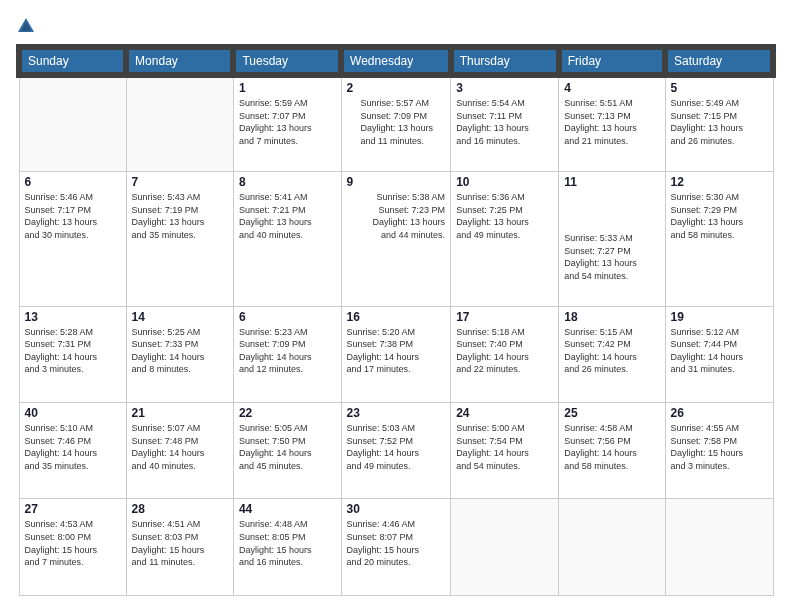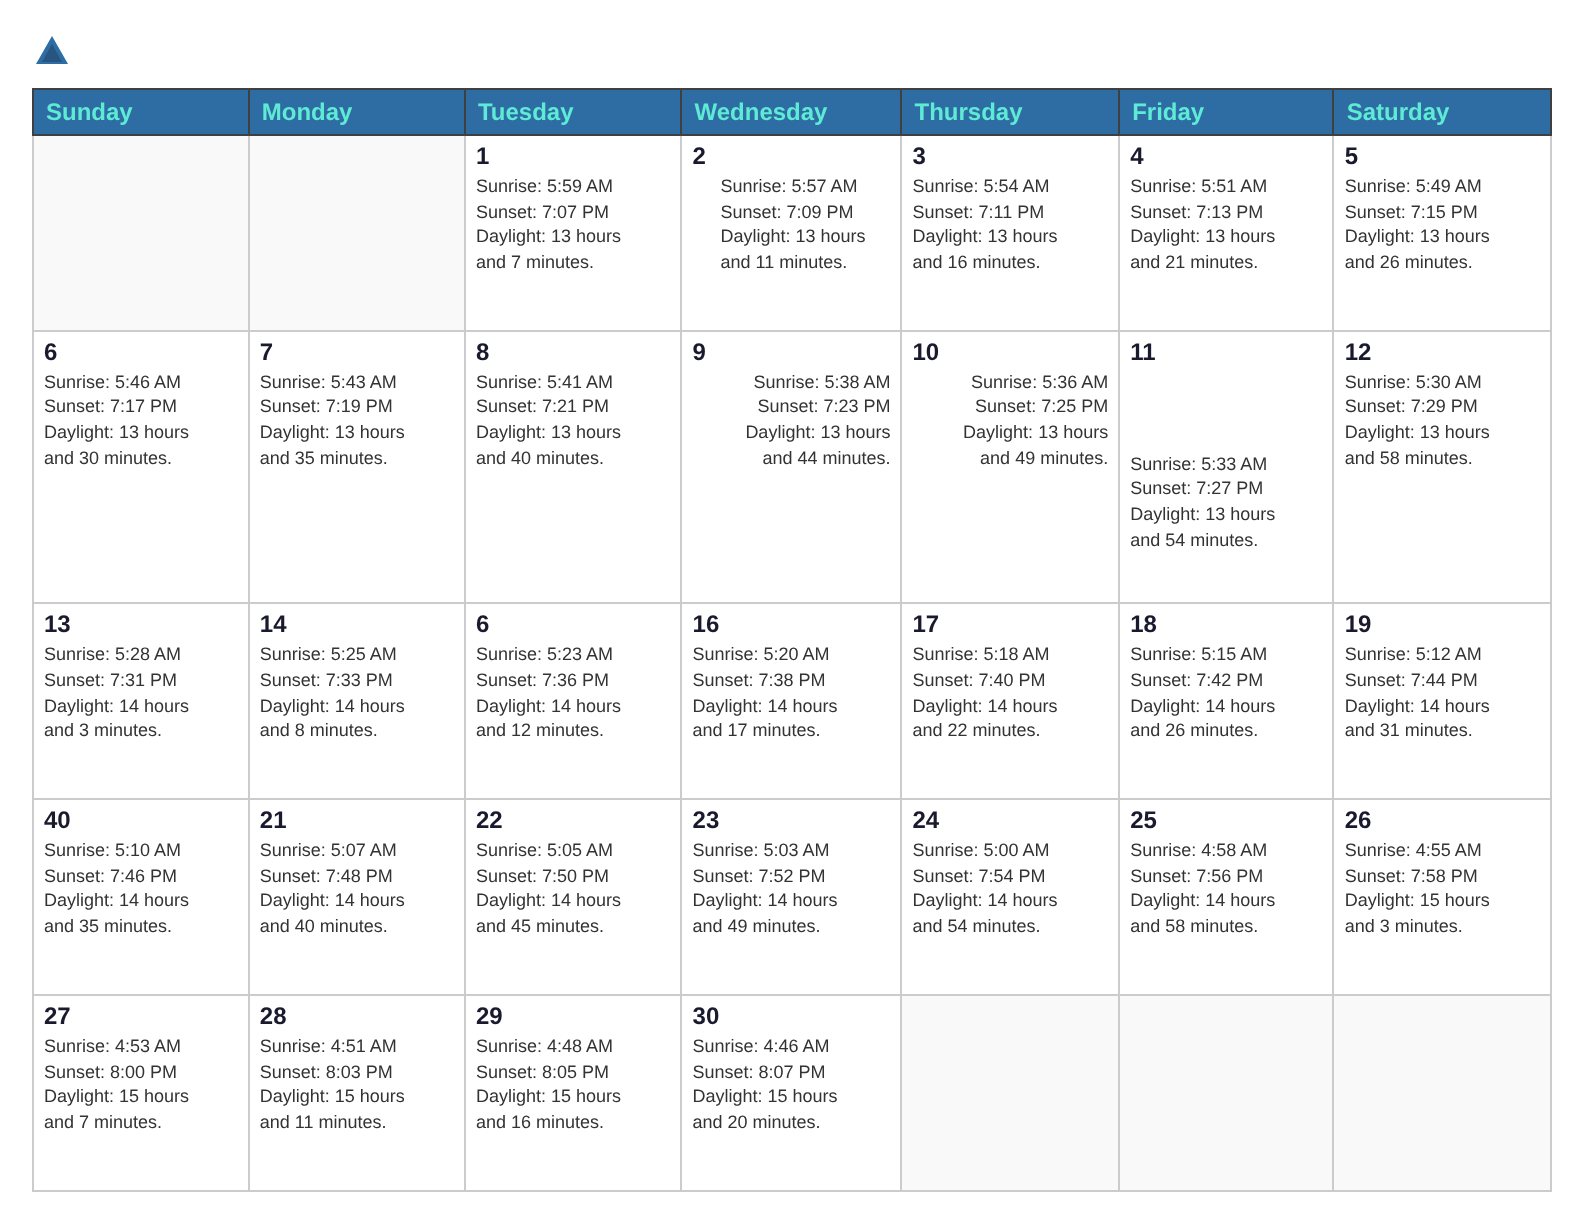--- a/index.html
+++ b/index.html
@@ -54,26 +54,26 @@
       font-size: 14px;
       color: #555;
     }
     .calendar {
       width: 100%;
       border-collapse: collapse;
       flex: 1;
     }
     .calendar th {
       background-color: #2e6da4;
-      color: #5eead4;
+      color: #ffffff;
       padding: 4px 6px;
       font-size: 12px;
-      font-weight: bold;
+      font-weight: normal;
       text-align: left;
-      border: 1px solid #404040;
+      border: 6px solid #404040;
     }
     .calendar td {
       border: 1px solid #ccc;
       vertical-align: top;
       padding: 3px 5px;
       width: 113px;
       height: 82px;
       font-size: 9.5px;
       color: #333;
       background: #fff;
@@ -190,21 +190,21 @@
           </td>
           <td>
             <span class="day-number">9</span>
             <div class="day-info" style="white-space: pre-line; text-align: right;">Sunrise: 5:38 AM
 Sunset: 7:23 PM
 Daylight: 13 hours
 and 44 minutes.</div>
           </td>
           <td>
             <span class="day-number">10</span>
-            <div class="day-info" style="white-space: pre-line; text-align: right;">Sunrise: 5:36 AM
+            <div class="day-info" style="white-space: pre-line;">Sunrise: 5:36 AM
 Sunset: 7:25 PM
 Daylight: 13 hours
 and 49 minutes.</div>
           </td>
           <td>
             <span class="day-number">11</span>
             <div class="day-info" style="white-space: pre-line; margin-top: 43px;">Sunrise: 5:33 AM
 Sunset: 7:27 PM
 Daylight: 13 hours
 and 54 minutes.</div>
@@ -228,21 +228,21 @@
           <td>
             <span class="day-number">14</span>
             <div class="day-info" style="white-space: pre-line;">Sunrise: 5:25 AM
 Sunset: 7:33 PM
 Daylight: 14 hours
 and 8 minutes.</div>
           </td>
           <td>
             <span class="day-number">6</span>
             <div class="day-info" style="white-space: pre-line;">Sunrise: 5:23 AM
-Sunset: 7:36 PM
+Sunset: 7:09 PM
 Daylight: 14 hours
 and 12 minutes.</div>
           </td>
           <td>
             <span class="day-number">16</span>
             <div class="day-info" style="white-space: pre-line;">Sunrise: 5:20 AM
 Sunset: 7:38 PM
 Daylight: 14 hours
 and 17 minutes.</div>
           </td>
@@ -328,21 +328,21 @@
 and 7 minutes.</div>
           </td>
           <td>
             <span class="day-number">28</span>
             <div class="day-info" style="white-space: pre-line;">Sunrise: 4:51 AM
 Sunset: 8:03 PM
 Daylight: 15 hours
 and 11 minutes.</div>
           </td>
           <td>
-            <span class="day-number">29</span>
+            <span class="day-number">44</span>
             <div class="day-info" style="white-space: pre-line;">Sunrise: 4:48 AM
 Sunset: 8:05 PM
 Daylight: 15 hours
 and 16 minutes.</div>
           </td>
           <td>
             <span class="day-number">30</span>
             <div class="day-info" style="white-space: pre-line;">Sunrise: 4:46 AM
 Sunset: 8:07 PM
 Daylight: 15 hours

